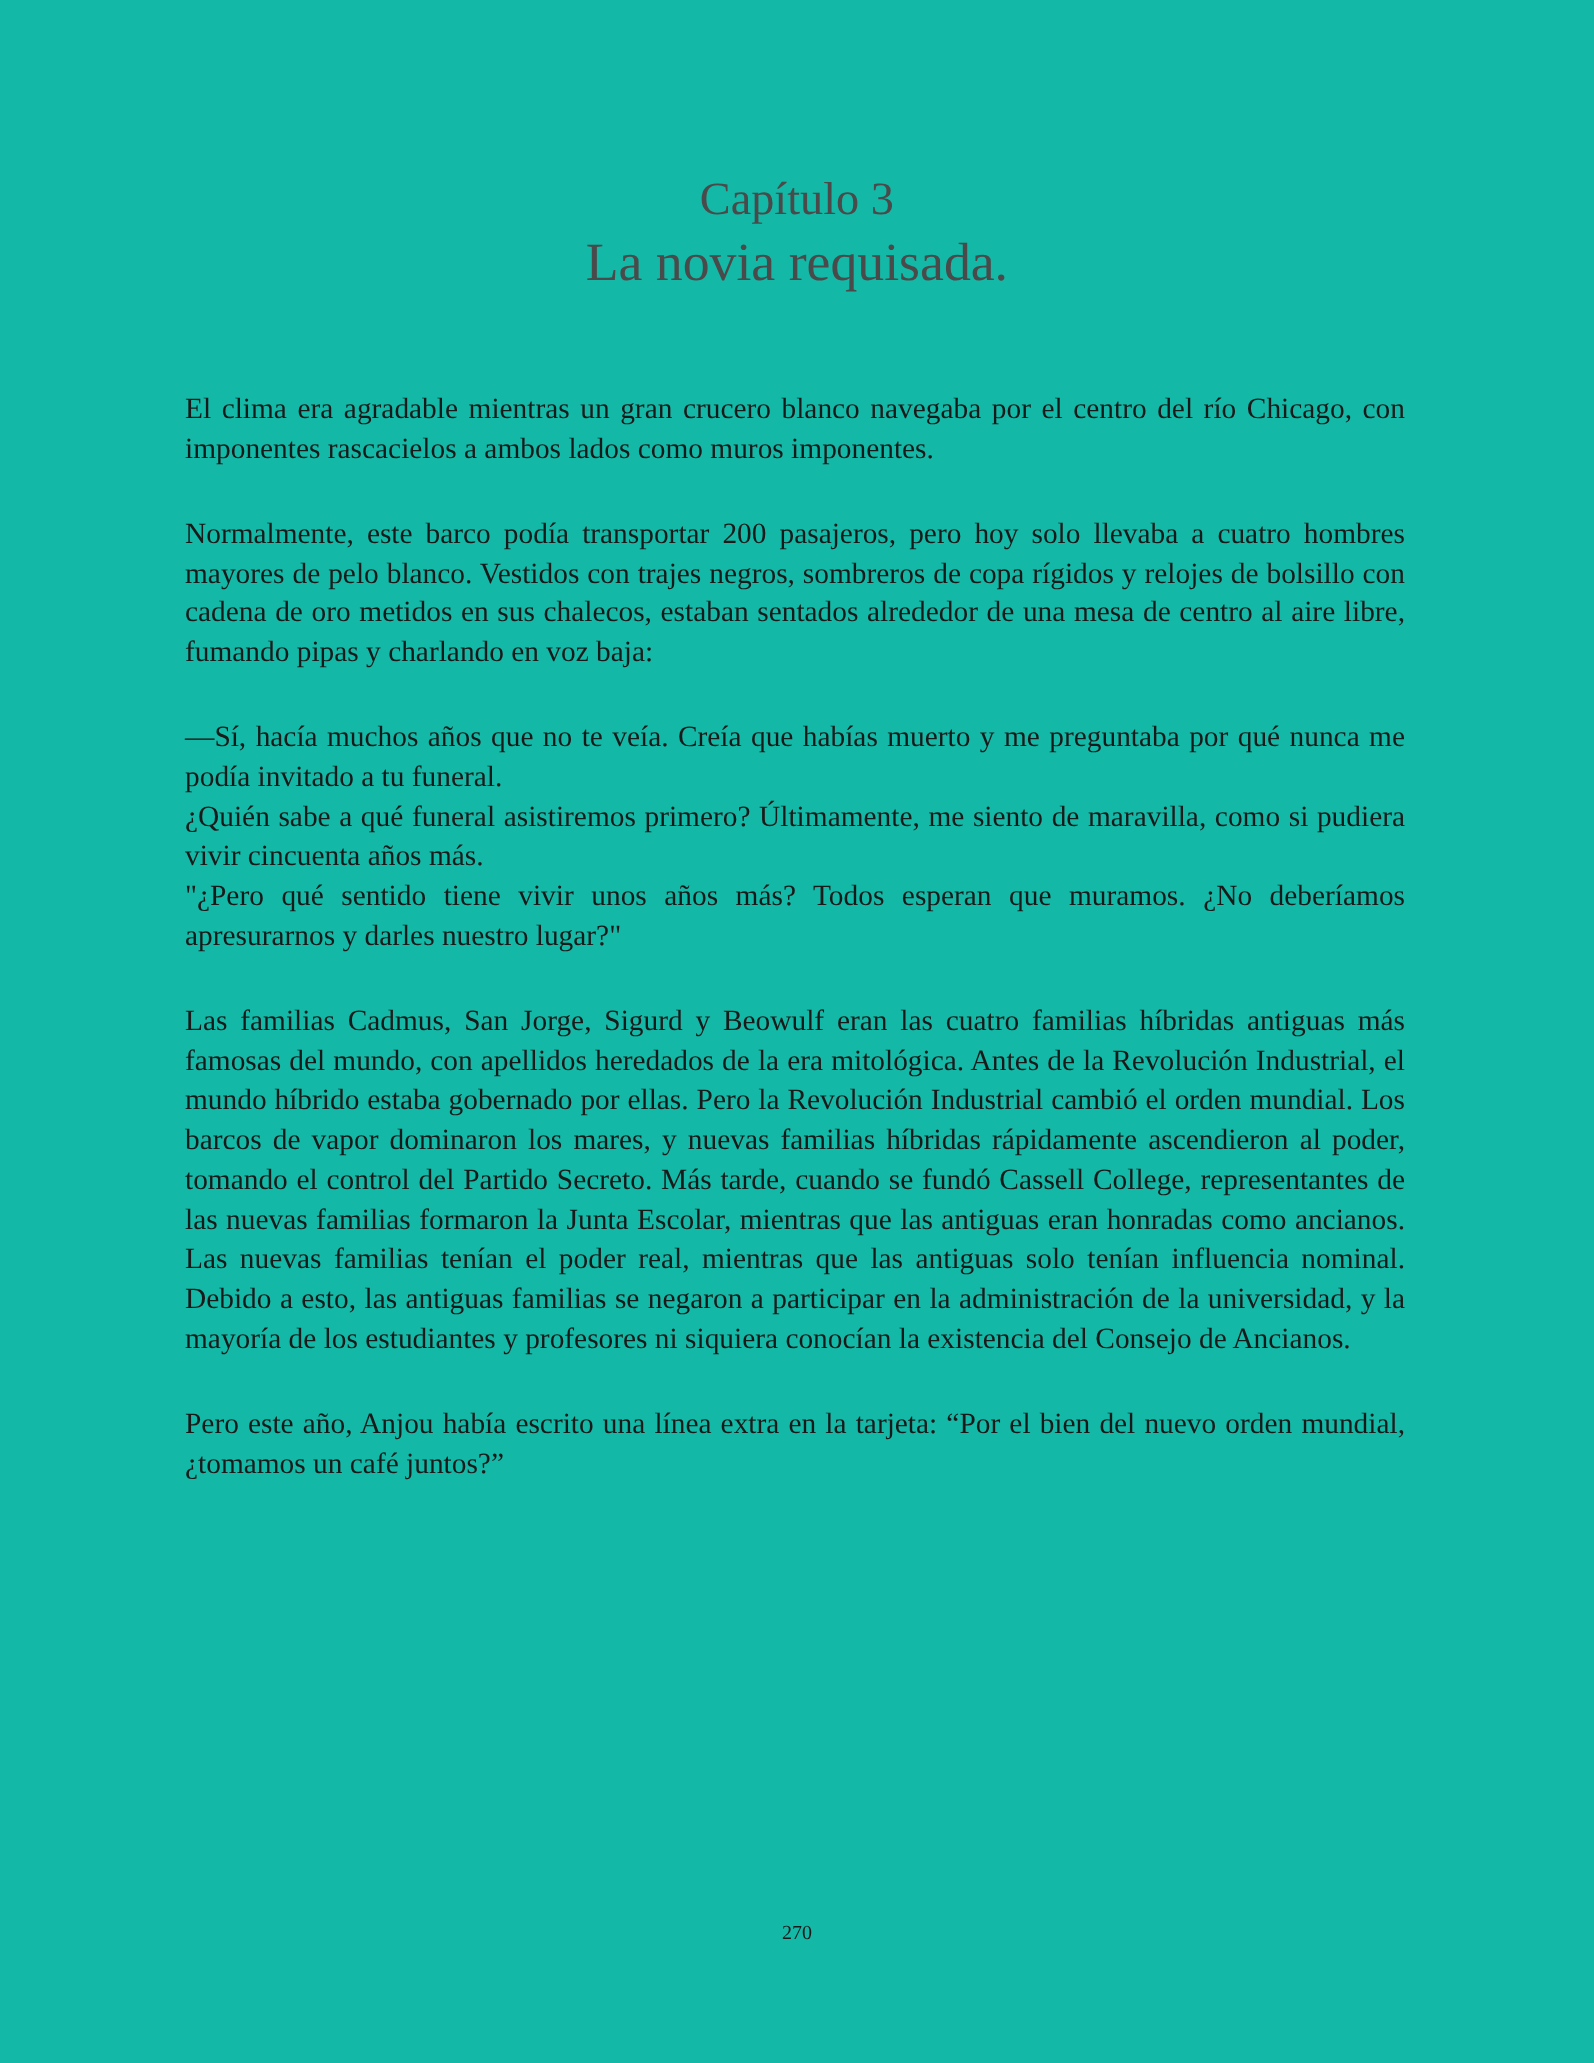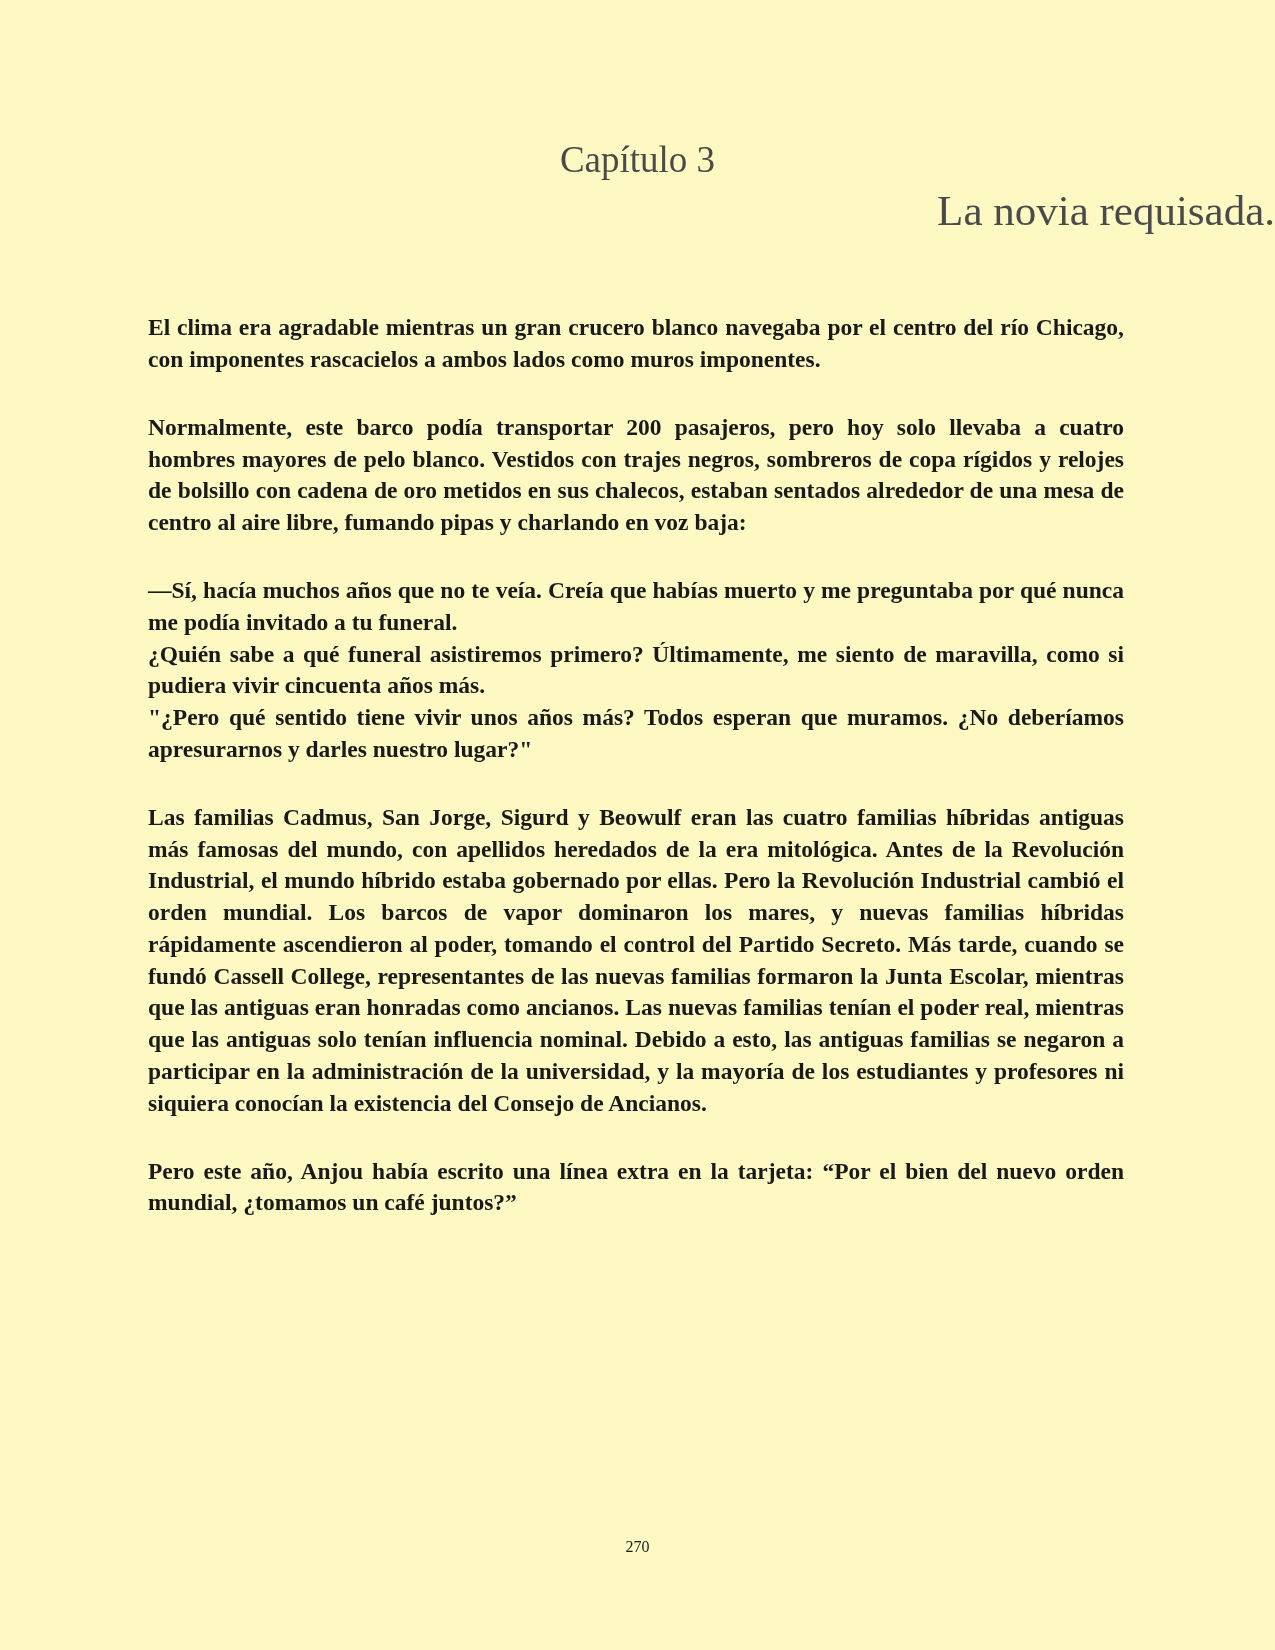--- a/index.html
+++ b/index.html
@@ -12,50 +12,48 @@
     height: 1650px;
     font-family: "Liberation Serif", "DejaVu Serif", serif;
     color: #1a1a1a;
     position: relative;
     overflow: hidden;
   }
   .page {
     position: relative;
     width: 1275px;
     height: 1650px;
-    background: #fef9c3;
+    background: #14b8a6;
   }
   .title-block {
     padding-top: 138px;
     text-align: center;
     color: #4a4a4a;
   }
   .chapter-label {
     font-size: 37px;
     line-height: 1.2;
     font-weight: normal;
     margin: 0;
   }
   .chapter-name {
     font-size: 43px;
     line-height: 1.25;
     font-weight: normal;
     margin: 2px 0 0 0;
-    text-align: right;
   }
   .content {
     margin: 74px 0 0 148px;
     width: 976px;
     font-size: 23.5px;
     line-height: 31.8px;
     text-align: justify;
   }
   .para {
     margin: 0 0 36px 0;
-    font-weight: bold;
   }
   .para.tight {
     margin-bottom: 0;
   }
   .page-number {
     position: absolute;
     top: 1538px;
     left: 0;
     width: 1275px;
     text-align: center;

